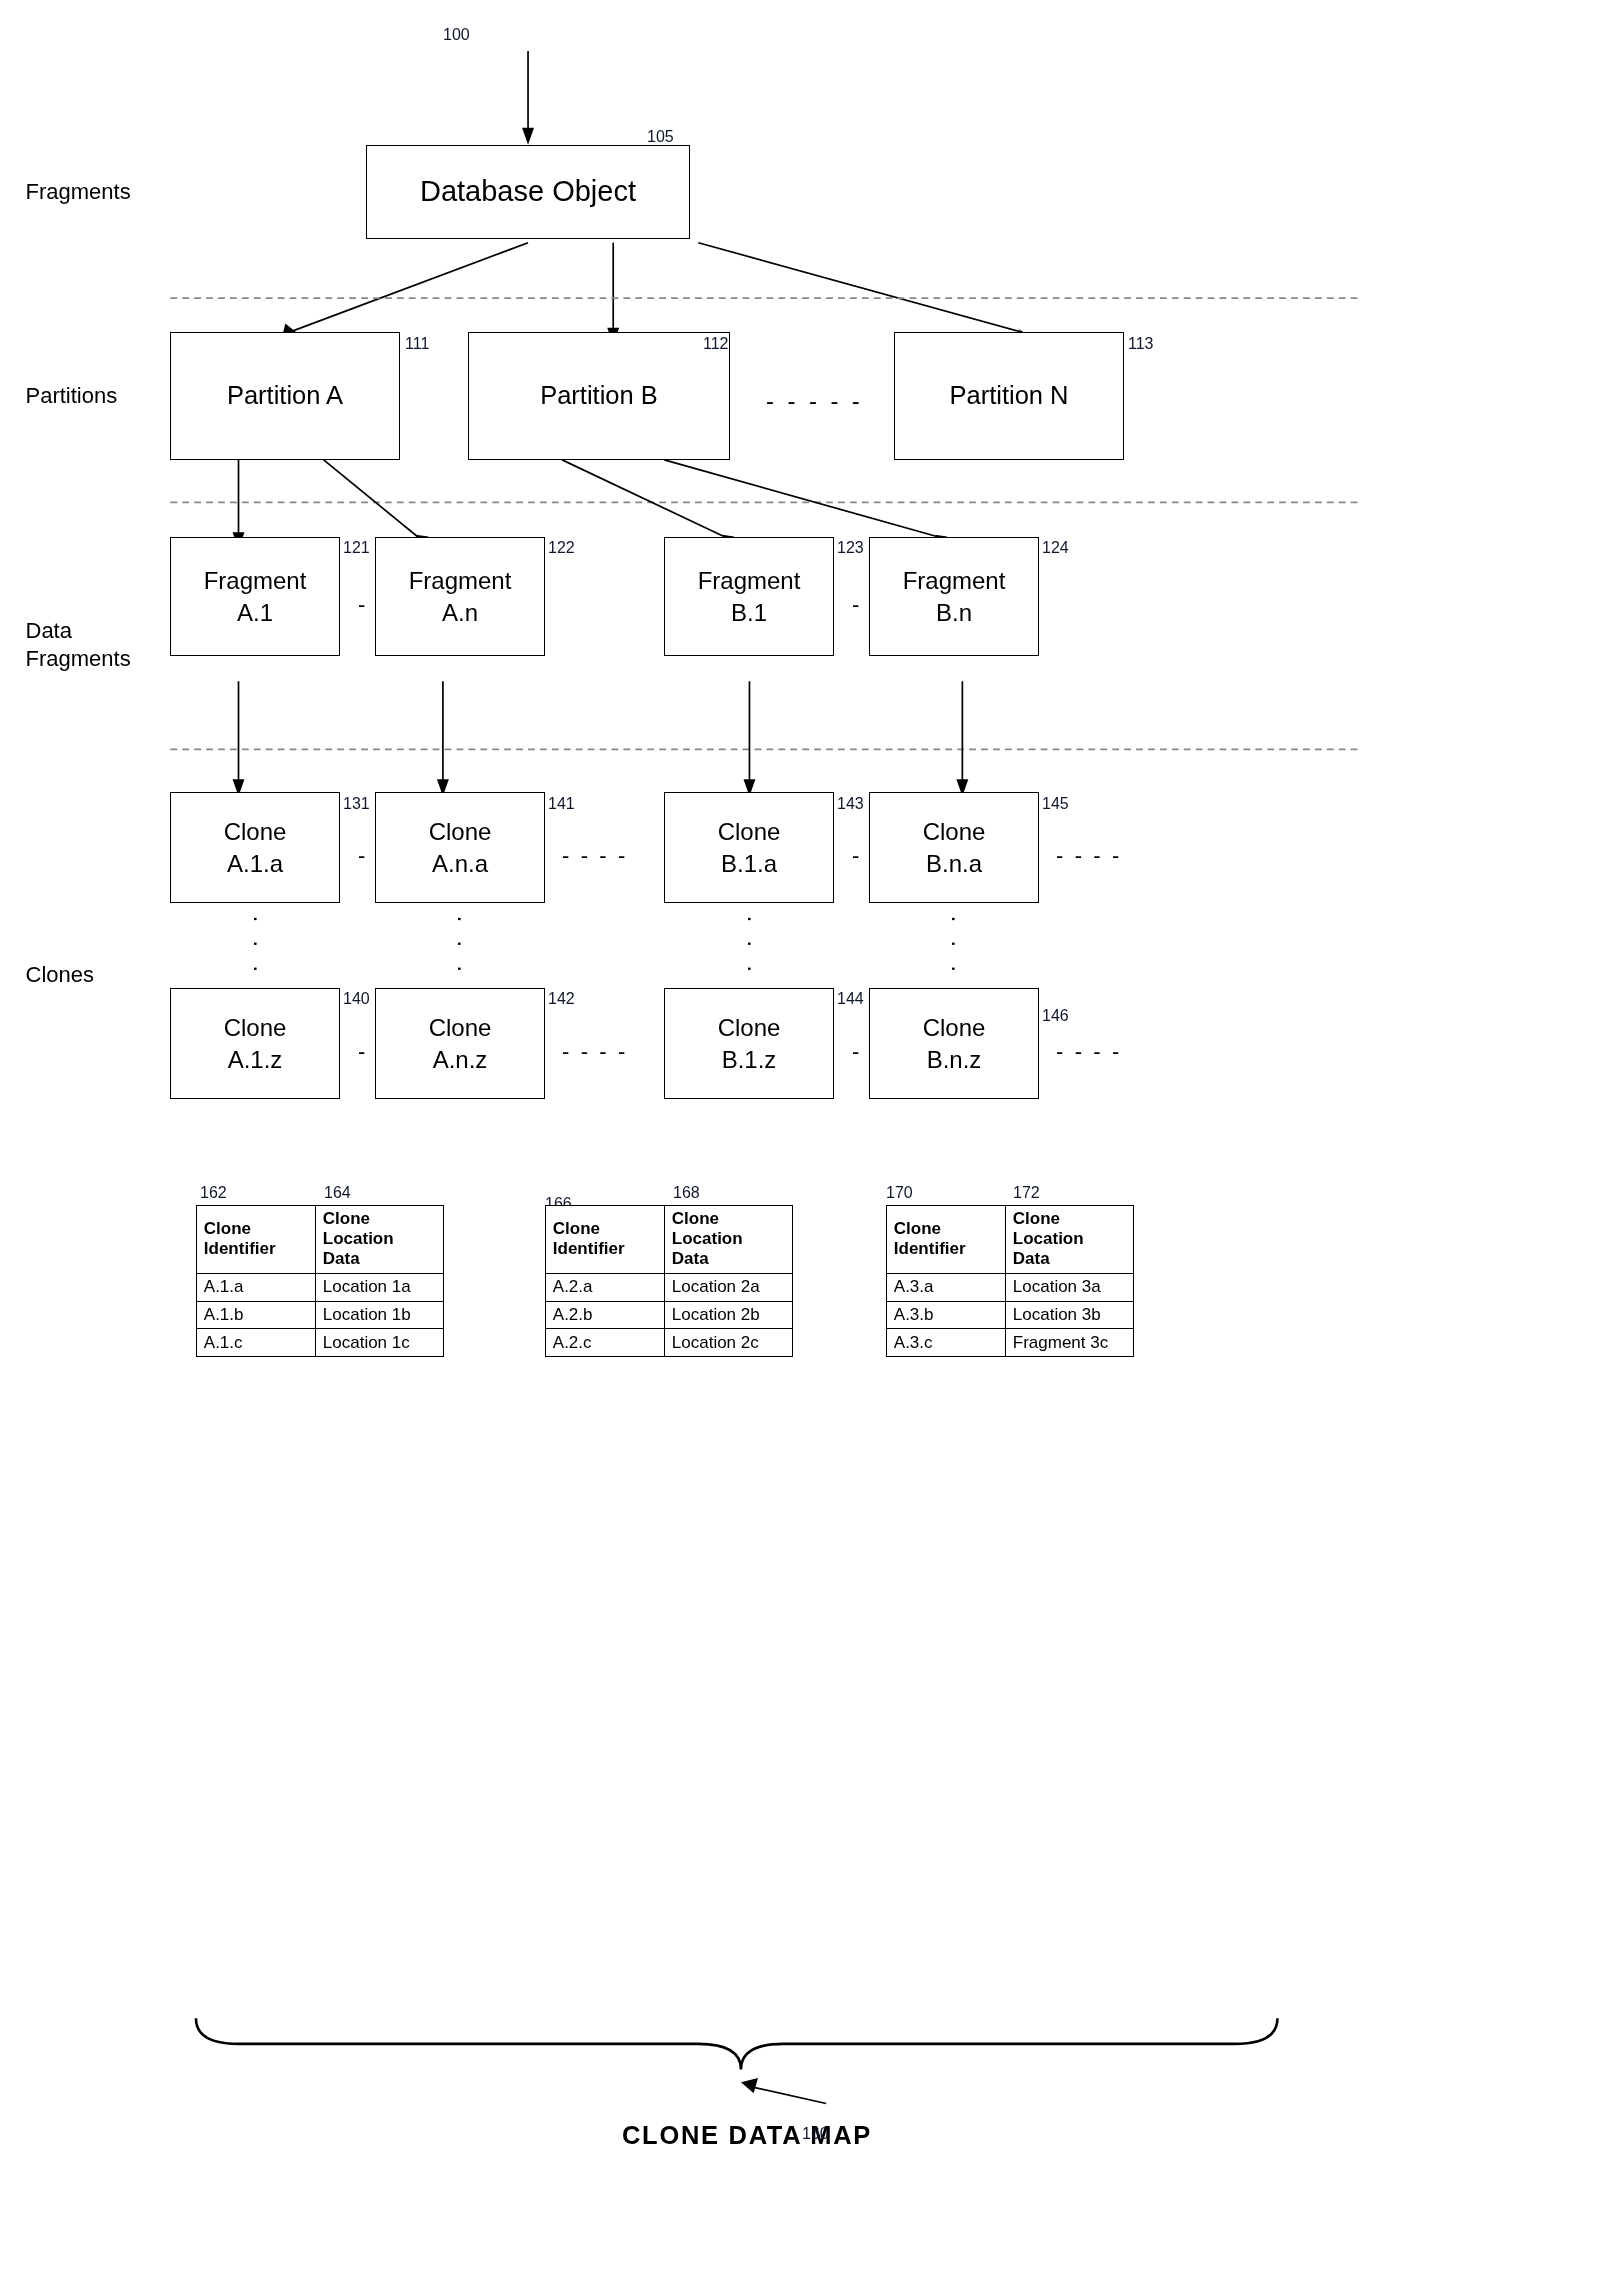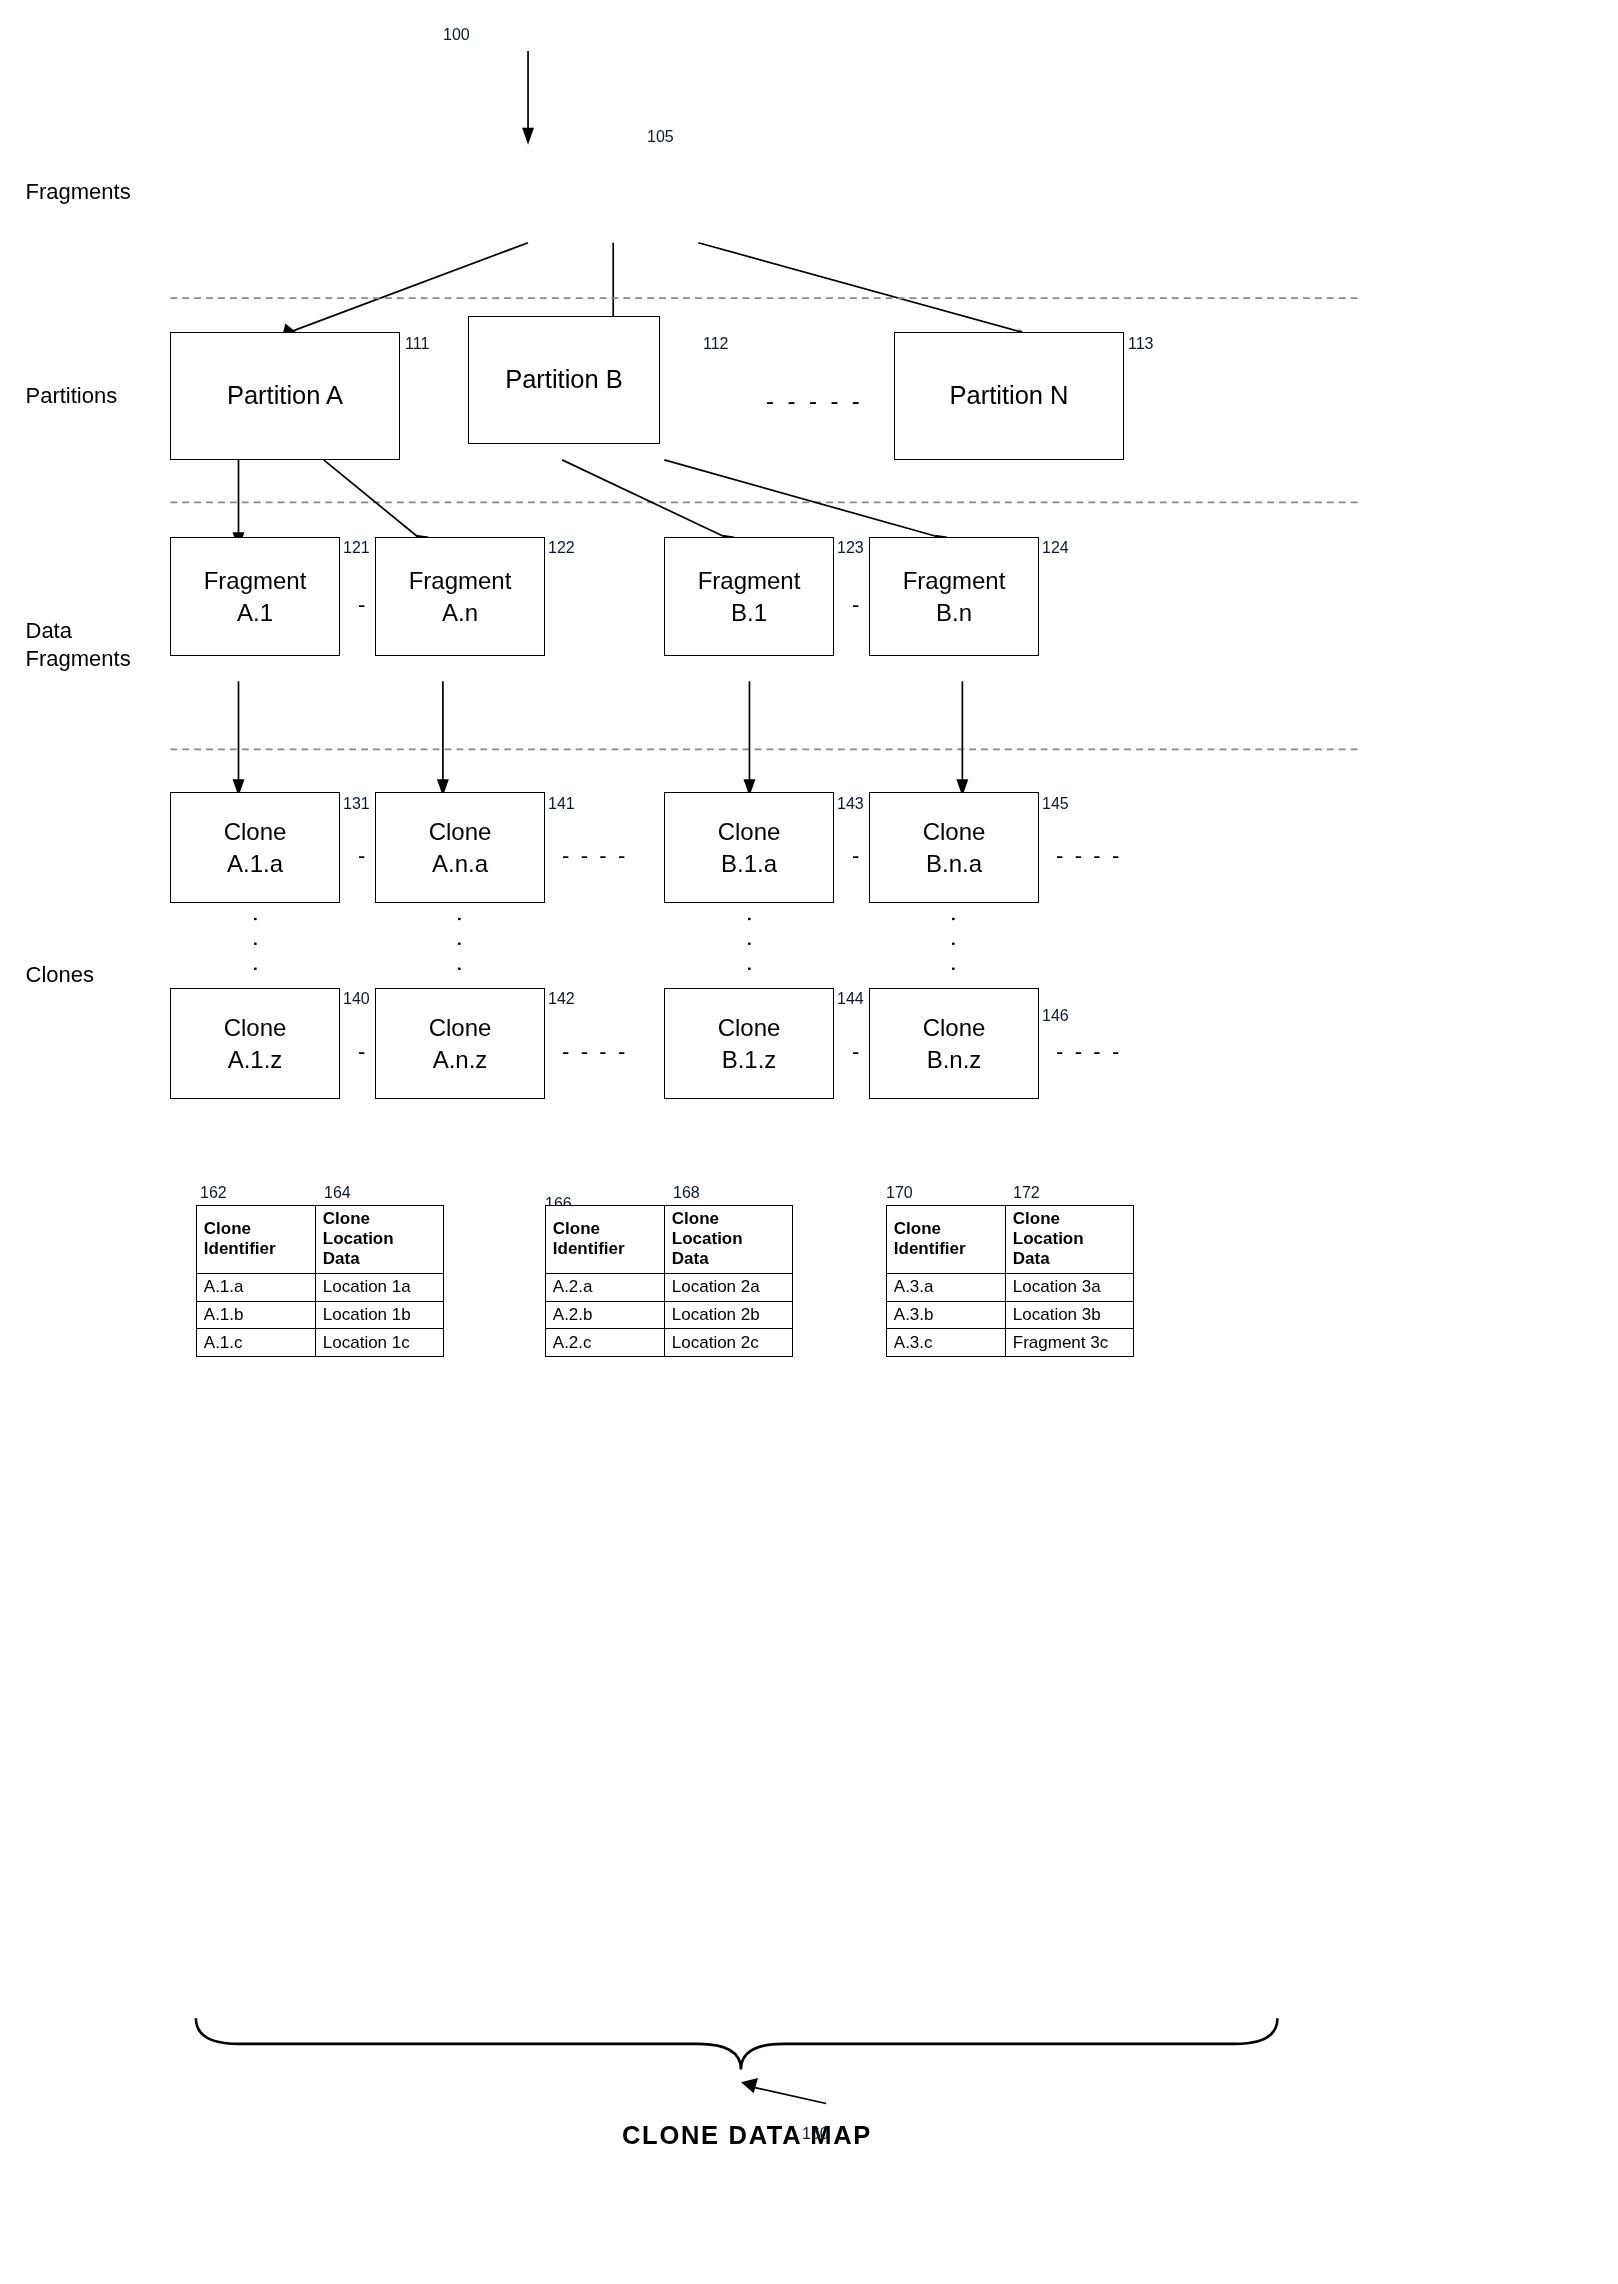--- a/index.html
+++ b/index.html
@@ -137,31 +137,34 @@
     <path d="M 230,2370 Q 230,2400 280,2400 L 820,2400 Q 870,2400 870,2430 Q 870,2400 920,2400 L 1450,2400 Q 1500,2400 1500,2370" stroke="#000" stroke-width="3" fill="none"></path>
 
     <line x1="970" y1="2470" x2="880" y2="2450" stroke="#000" stroke-width="2"></line>
     <polygon points="870,2445 890,2440 885,2458" fill="#000"></polygon>
   </svg>
 
   <div class="ref-label" style="left:443px; top:25.5px;">100</div>
 
   <div class="ref-label" style="left:647px; top:128px;">105</div>
 
+  <div class="box box-large" style="left:366px; top:145px; width:324px; height:94px; font-size:29px;">
+    <span>Database Object</span>
+  </div>
 
   <div class="section-label" style="top:179px;">Fragments</div>
 
   <div class="section-label" style="top:383px;">Partitions</div>
 
   <div class="box" style="left:170px; top:332px; width:230px; height:128px; font-size:25.5px;">
     <span>Partition A</span>
   </div>
   <div class="ref-label" style="left:405px; top:335px;">111</div>
 
-  <div class="box" style="left:468px; top:316px; width:192px; height:128px; font-size:25.5px;">
+  <div class="box" style="left:468px; top:332px; width:262px; height:128px; font-size:25.5px;">
     <span>Partition B</span>
   </div>
   <div class="ref-label" style="left:703px; top:335px;">112</div>
 
   <div style="position:absolute; left:766px; top:387px; font-size:24px; letter-spacing:3.4px;">- - - - -</div>
 
   <div class="box" style="left:894px; top:332px; width:230px; height:128px; font-size:25.5px;">
     <span>Partition N</span>
   </div>
   <div class="ref-label" style="left:1128px; top:335px;">113</div>

